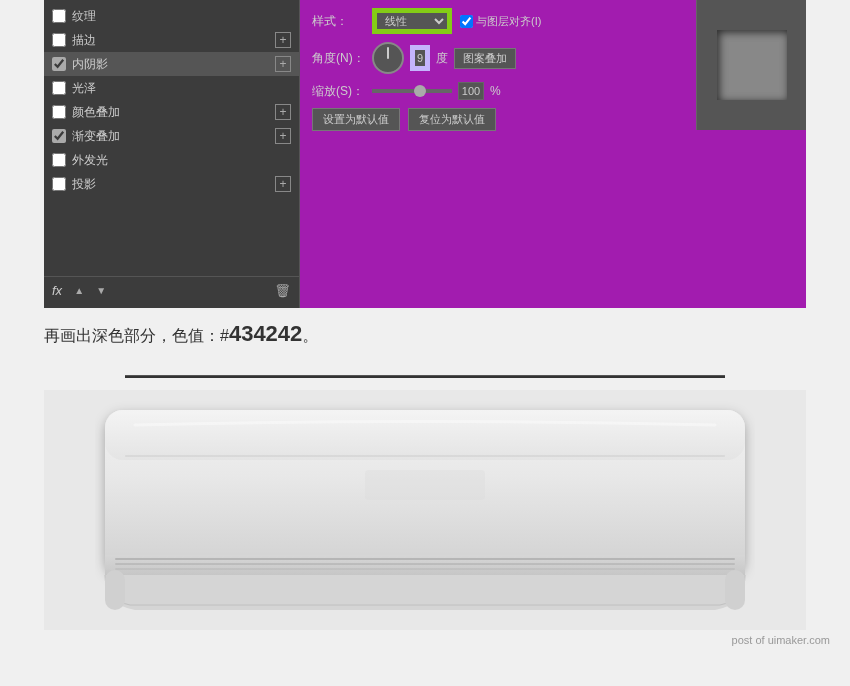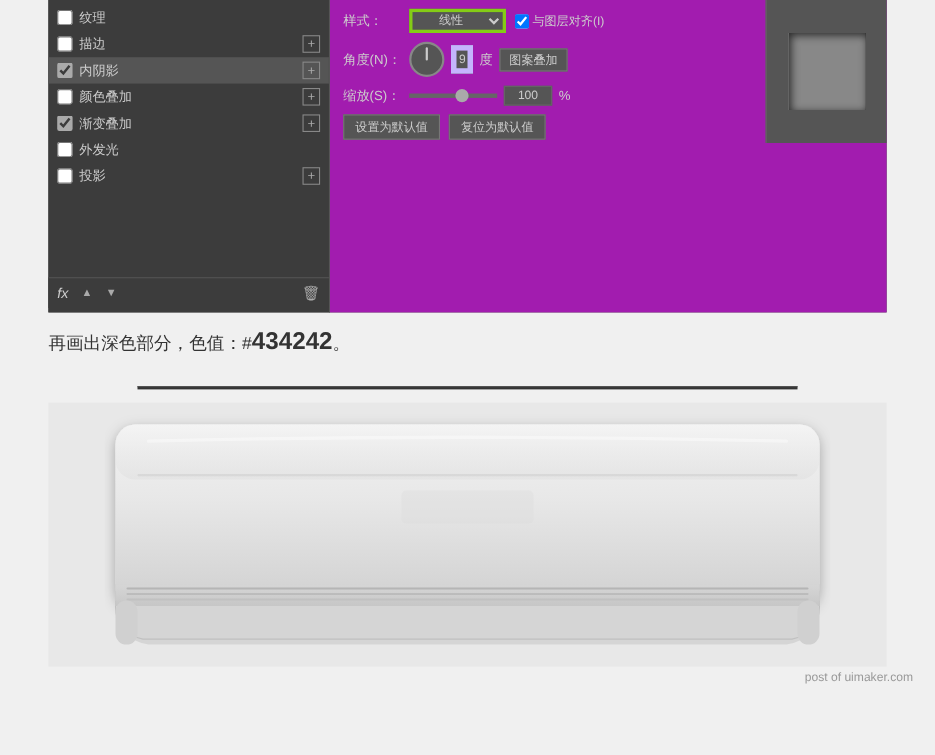--- a/index.html
+++ b/index.html
@@ -112,22 +112,22 @@
     }
 
     .settings-row label {
       min-width: 60px;
       color: #ccc;
     }
 
     .settings-row select {
       background: #555;
       color: #ccc;
-      border: 3px solid #84cc16;
-      padding: 1px 20px;
+      border: 5px solid #84cc16;
+      padding: 1px 4px;
       font-size: 11px;
       min-width: 80px;
     }
 
     .settings-row .checkbox-label {
       display: flex;
       align-items: center;
       margin-left: 8px;
       font-size: 11px;
     }
@@ -206,21 +206,21 @@
       position: absolute;
       top: -4px;
       left: 60%;
       transform: translateX(-50%);
     }
 
     .scale-value {
       background: #555;
       border: 1px solid #666;
       color: #ccc;
-      width: 44px;
+      width: 26px;
       text-align: center;
       font-size: 11px;
       padding: 2px;
     }
 
     .action-buttons {
       display: flex;
       gap: 8px;
       margin-top: 6px;
     }
@@ -332,20 +332,24 @@
         <div class="plus-btn">+</div>
       </div>
 
       <div class="layer-item active">
         <input type="checkbox" checked="" style="">
         <span>内阴影</span>
         <div class="plus-btn">+</div>
       </div>
 
 
+      <div class="layer-item">
+        <input type="checkbox" style="">
+        <span>光泽</span>
+      </div>
 
       <div class="layer-item">
         <input type="checkbox" style="">
         <span>颜色叠加</span>
         <div class="plus-btn">+</div>
       </div>
 
       <div class="layer-item">
         <input type="checkbox" checked="" style="">
         <span>渐变叠加</span>

